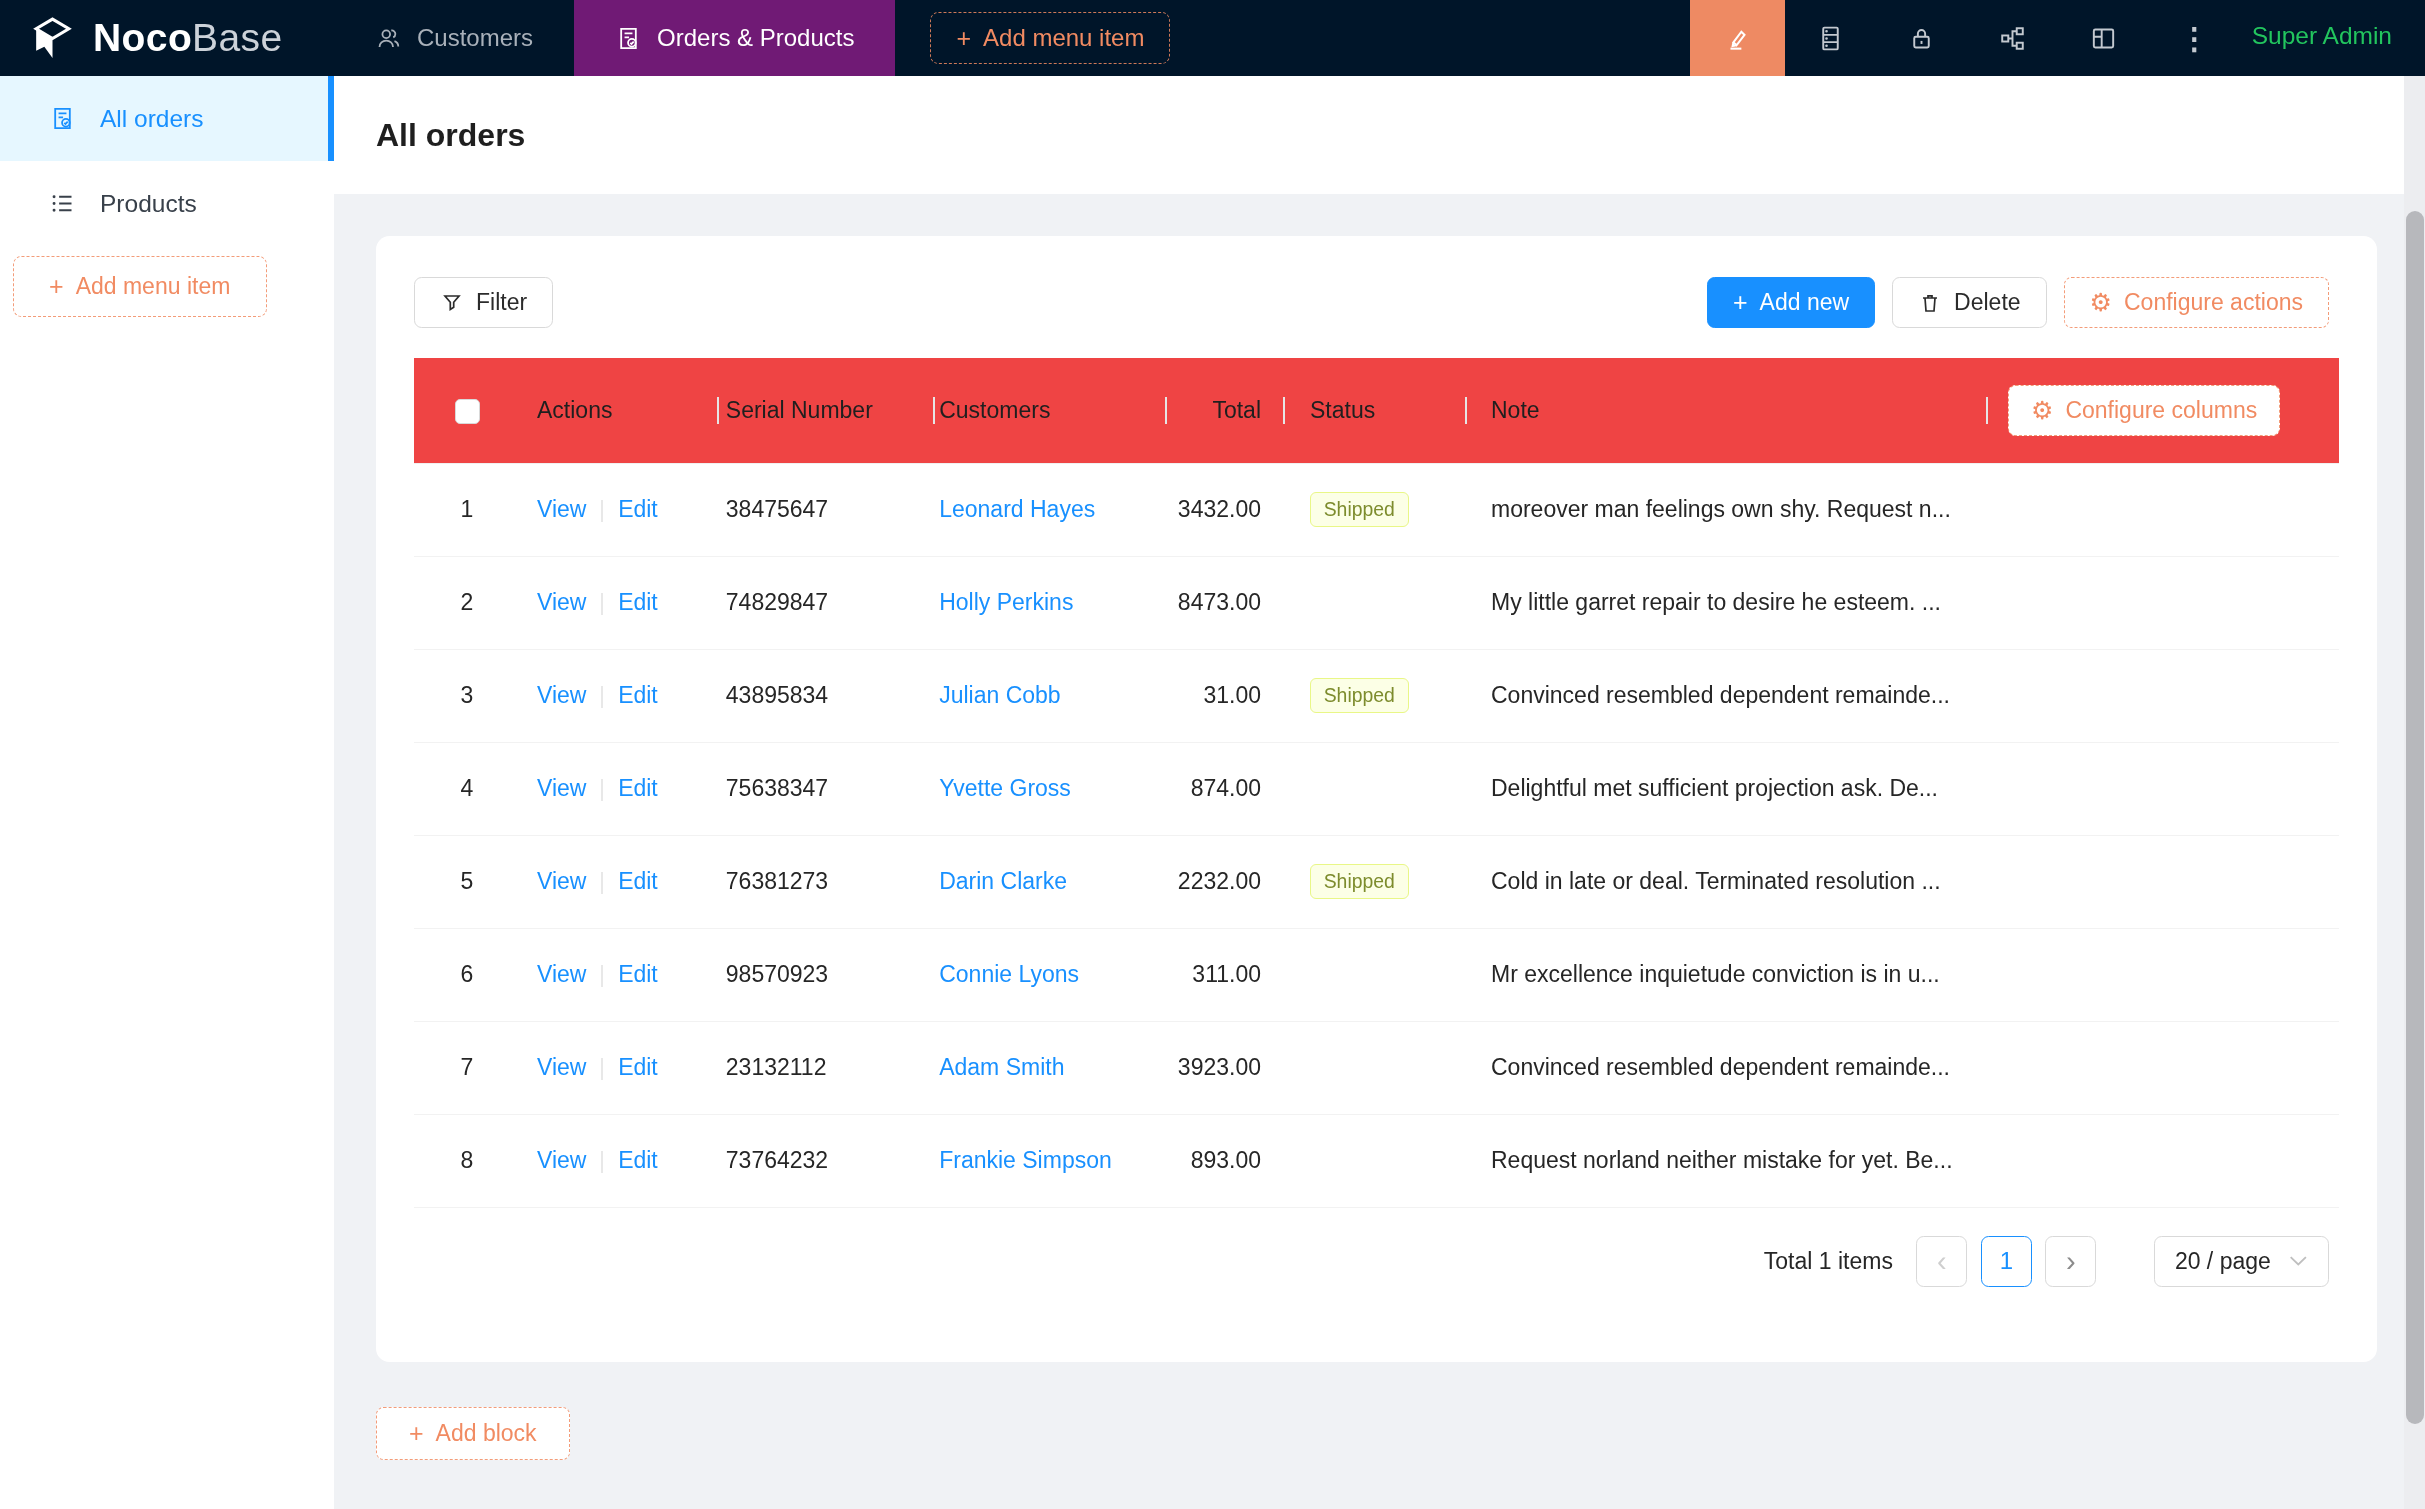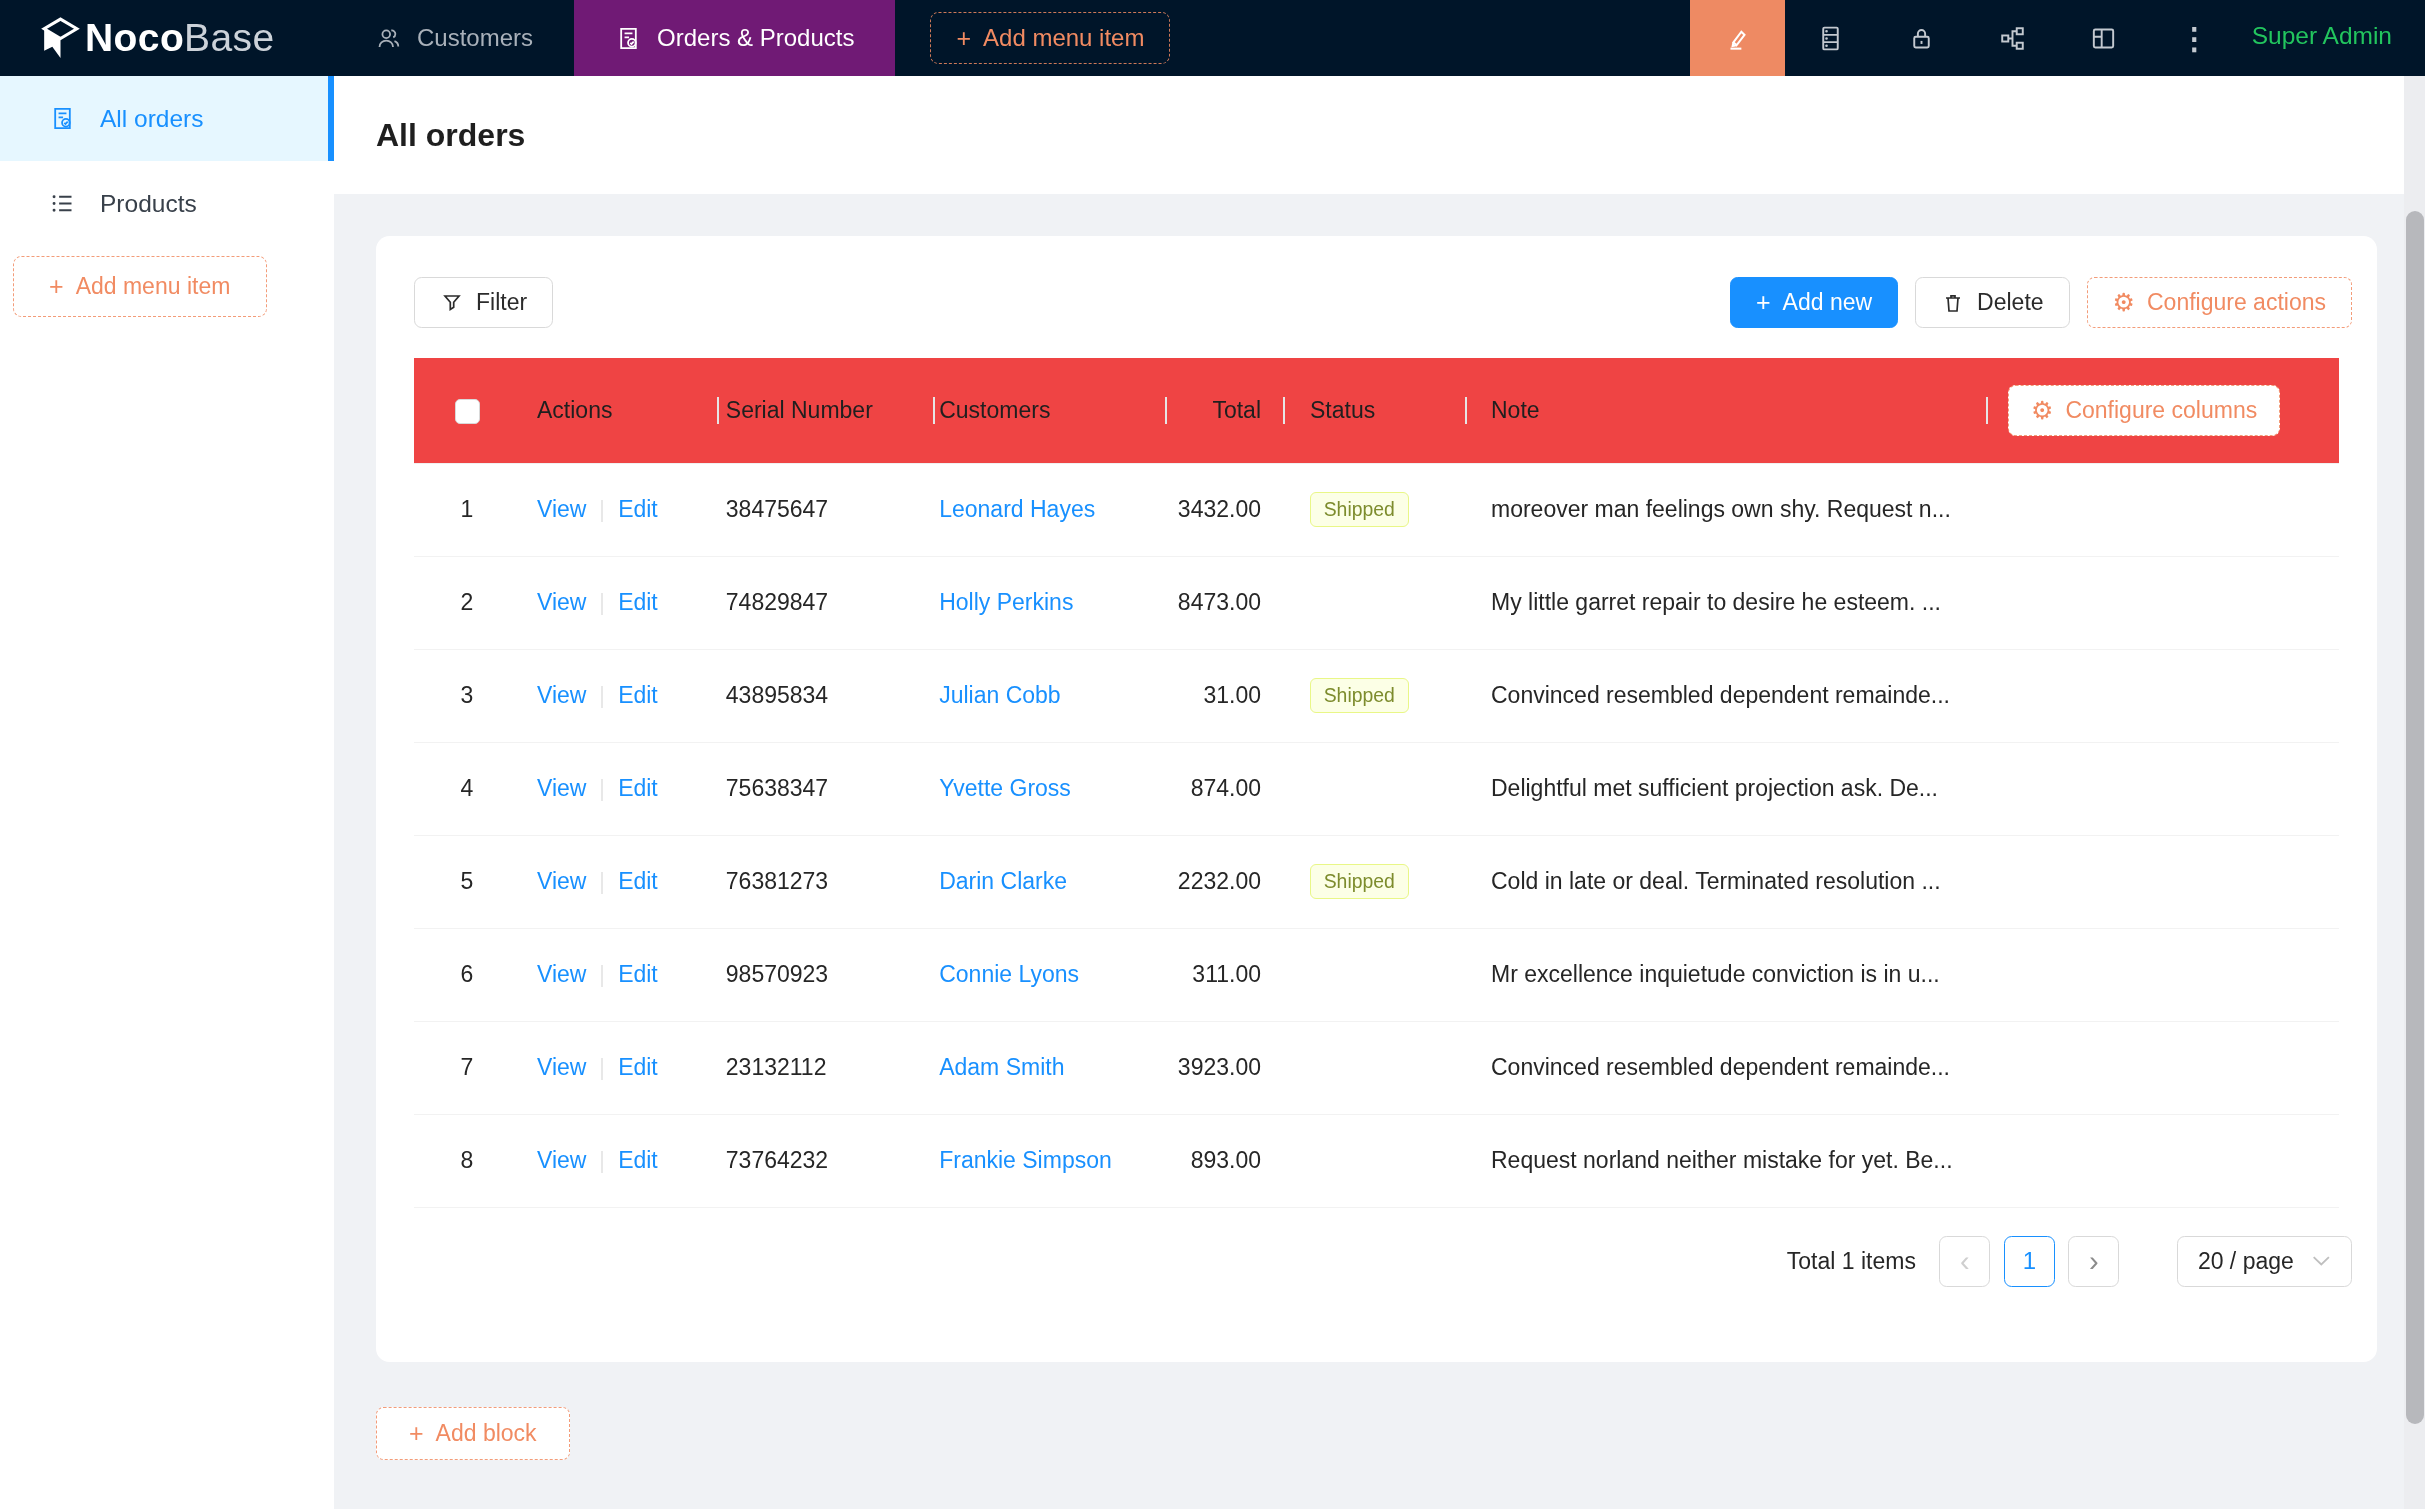--- a/index.html
+++ b/index.html
@@ -12,22 +12,22 @@
     color: #262626;
   }
   svg { display: block; }
 
   
   .header {
     position: absolute; top: 0; left: 0; width: 2426px; height: 76px;
     background: #001529; display: flex; align-items: stretch;
   }
   .logo {
-    width: 334px; display: flex; align-items: center; gap: 0;
-    padding-left: 36px; cursor: pointer;
+    width: 334px; display: flex; align-items: center; gap: 16px;
+    padding-left: 28px; cursor: pointer;
   }
   .logo-text { font-size: 39px; color: #fff; letter-spacing: 0.4px; white-space: nowrap; }
   .logo-text .bold { font-weight: 700; }
   .logo-text .light { font-weight: 300; color: #ccd2d9; }
   .nav-tab {
     display: flex; align-items: center; gap: 15px; padding: 0 41px;
     font-size: 24px; color: #a9b1ba; cursor: pointer; white-space: nowrap;
   }
   .nav-tab.active { background: #701a75; color: #ffffff; }
   .dashed-orange {
@@ -65,21 +65,21 @@
     position: absolute; left: 334px; top: 76px; width: 2092px; height: 118px;
     background: #fff; display: flex; align-items: center; padding-left: 42px;
   }
   .page-title { font-size: 32px; font-weight: 600; color: #1f1f1f; }
 
   
   .content {
     position: absolute; left: 334px; top: 194px; width: 2092px; height: 1315px;
     background: #f0f2f5; padding: 42px;
   }
-  .card { width: 2001px; height: 1126px; background: #fff; border-radius: 13.5px; padding: 41px 25px 0 38px; }
+  .card { width: 2001px; height: 1126px; background: #fff; border-radius: 13.5px; padding: 41px 48px 0 38px; }
 
   .toolbar { display: flex; align-items: center; }
   .toolbar-right { margin-left: auto; display: flex; align-items: center; gap: 17px; }
   .btn {
     height: 51px; padding: 0 25px; border: 1.7px solid #d9d9d9; border-radius: 7.6px;
     background: #fff; color: #2b2b2b; font-size: 23px;
     display: inline-flex; align-items: center; gap: 12px; cursor: pointer; white-space: nowrap;
   }
   .btn-primary { background: #1890ff; border-color: #1890ff; color: #fff; }
   .btn-dashed { border: 1.7px dashed rgba(241,139,98,0.85); color: #f18b62; }

